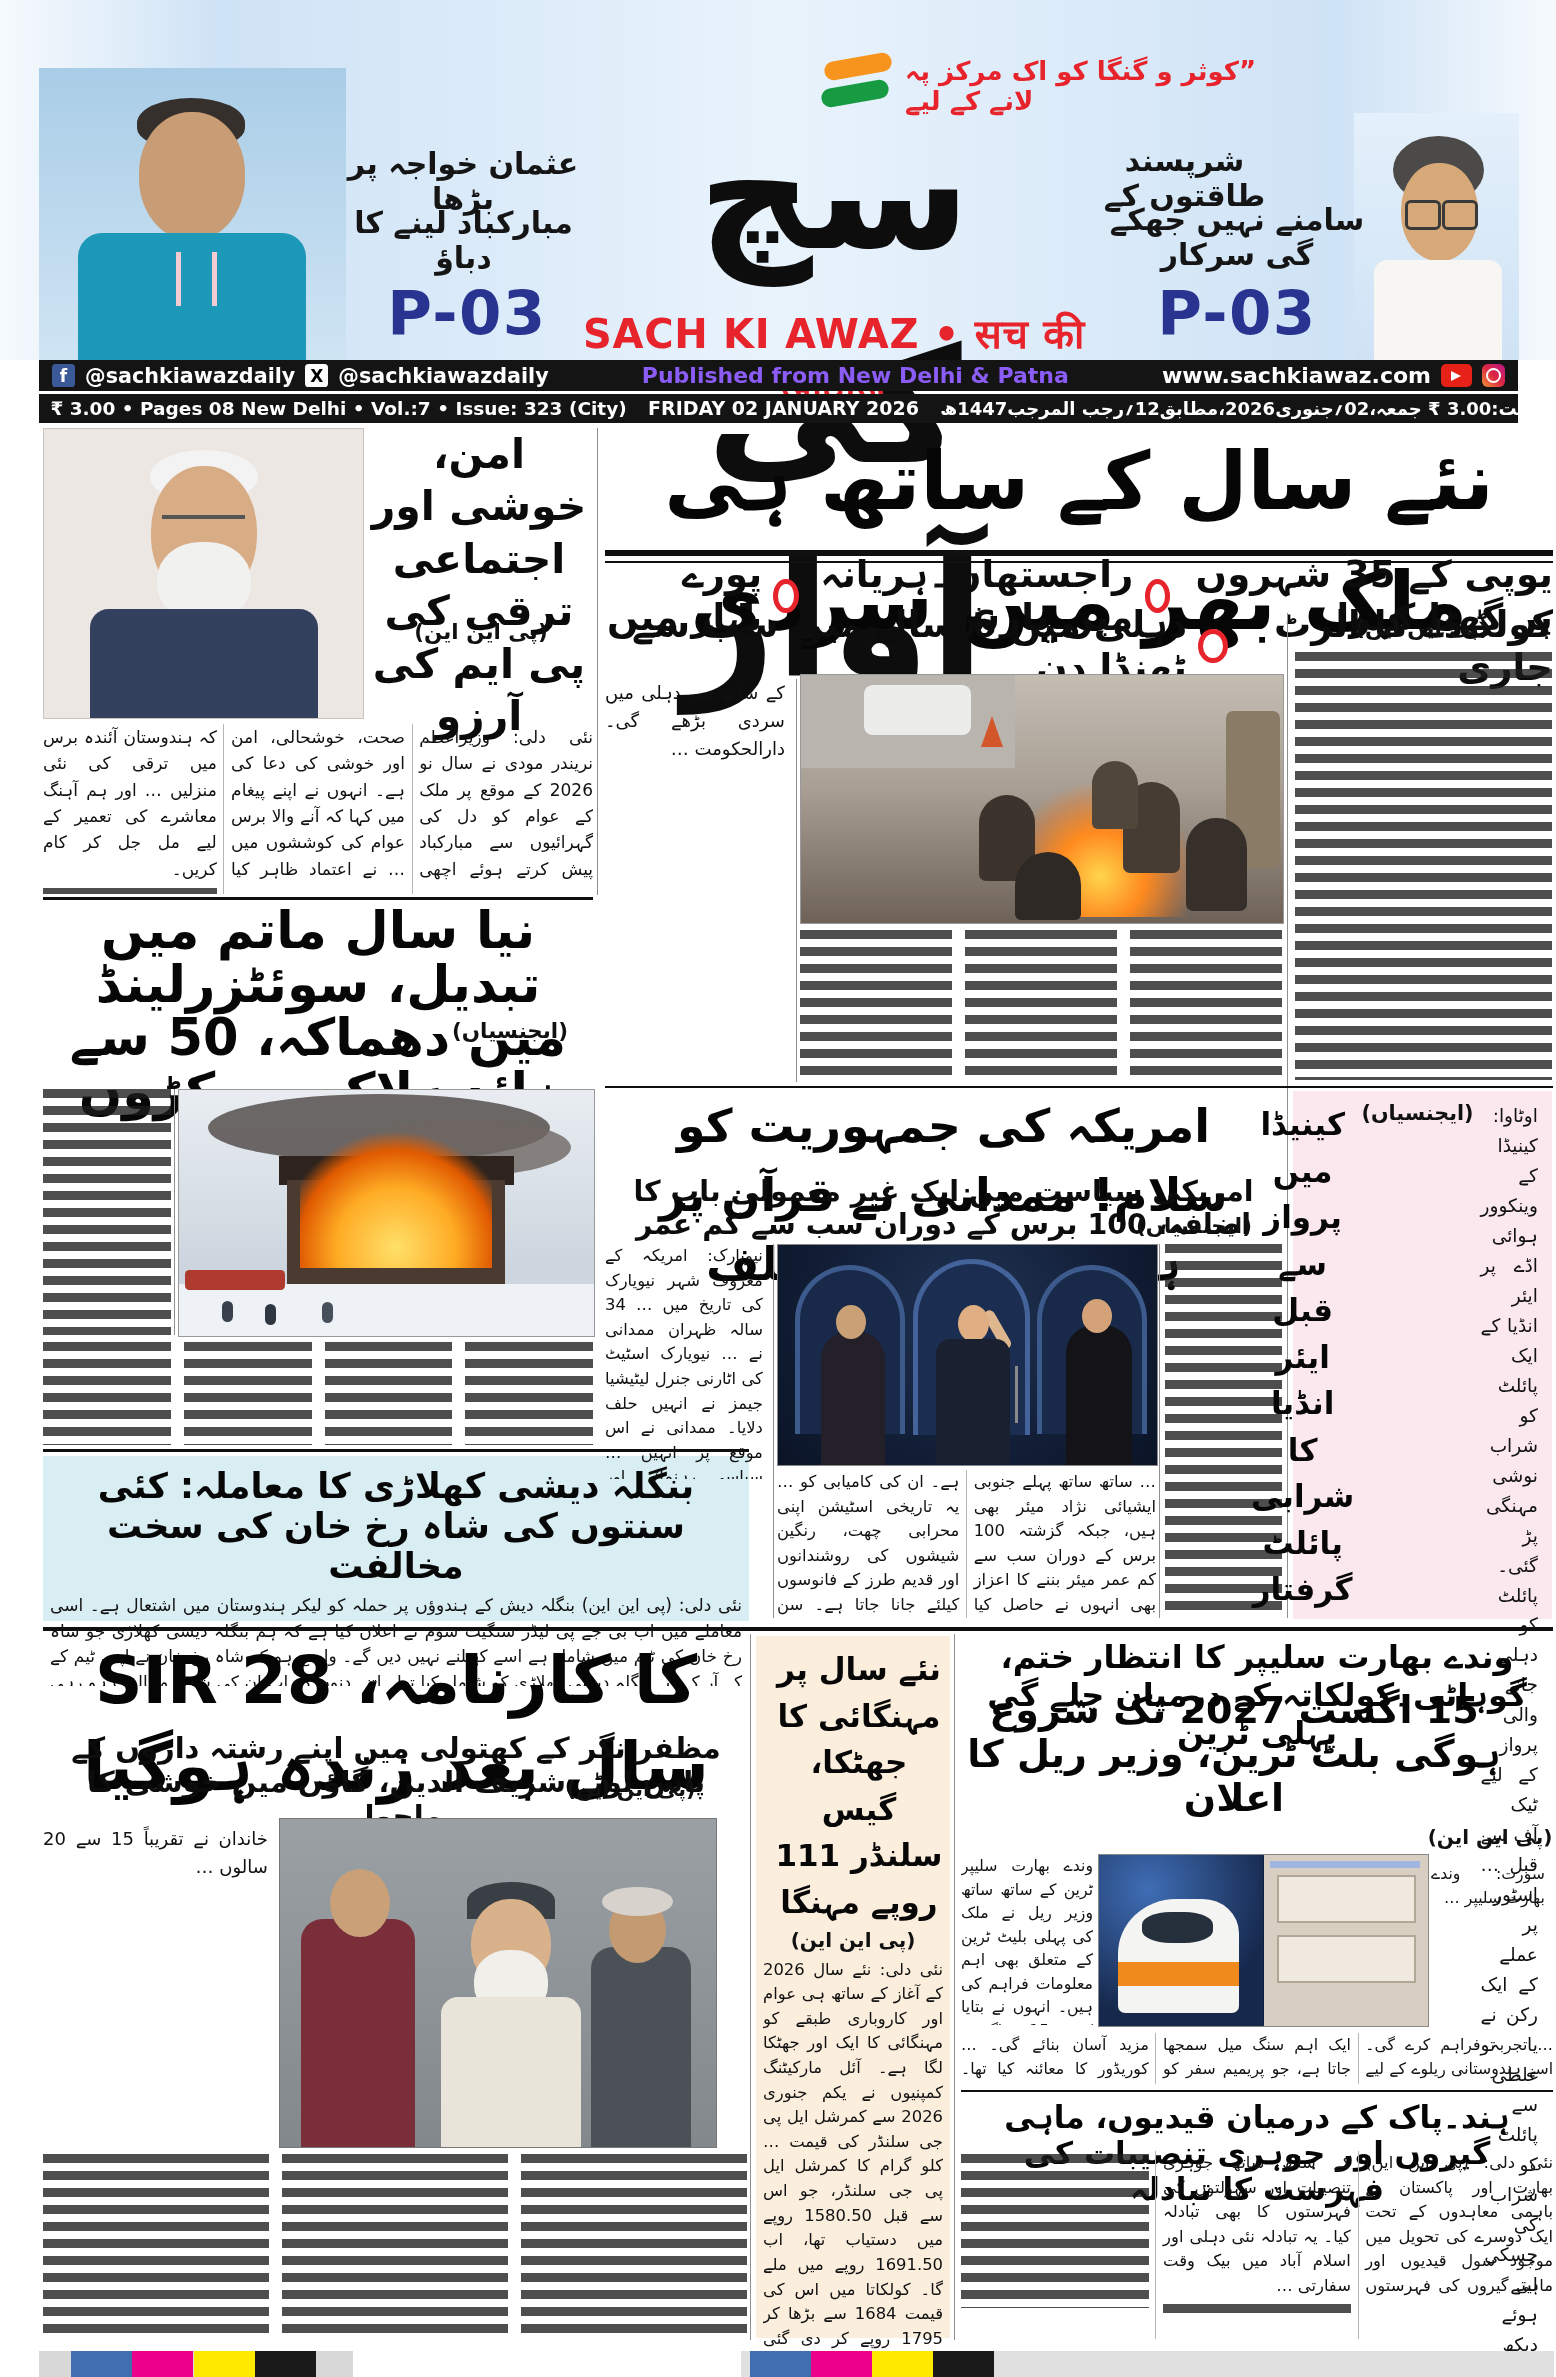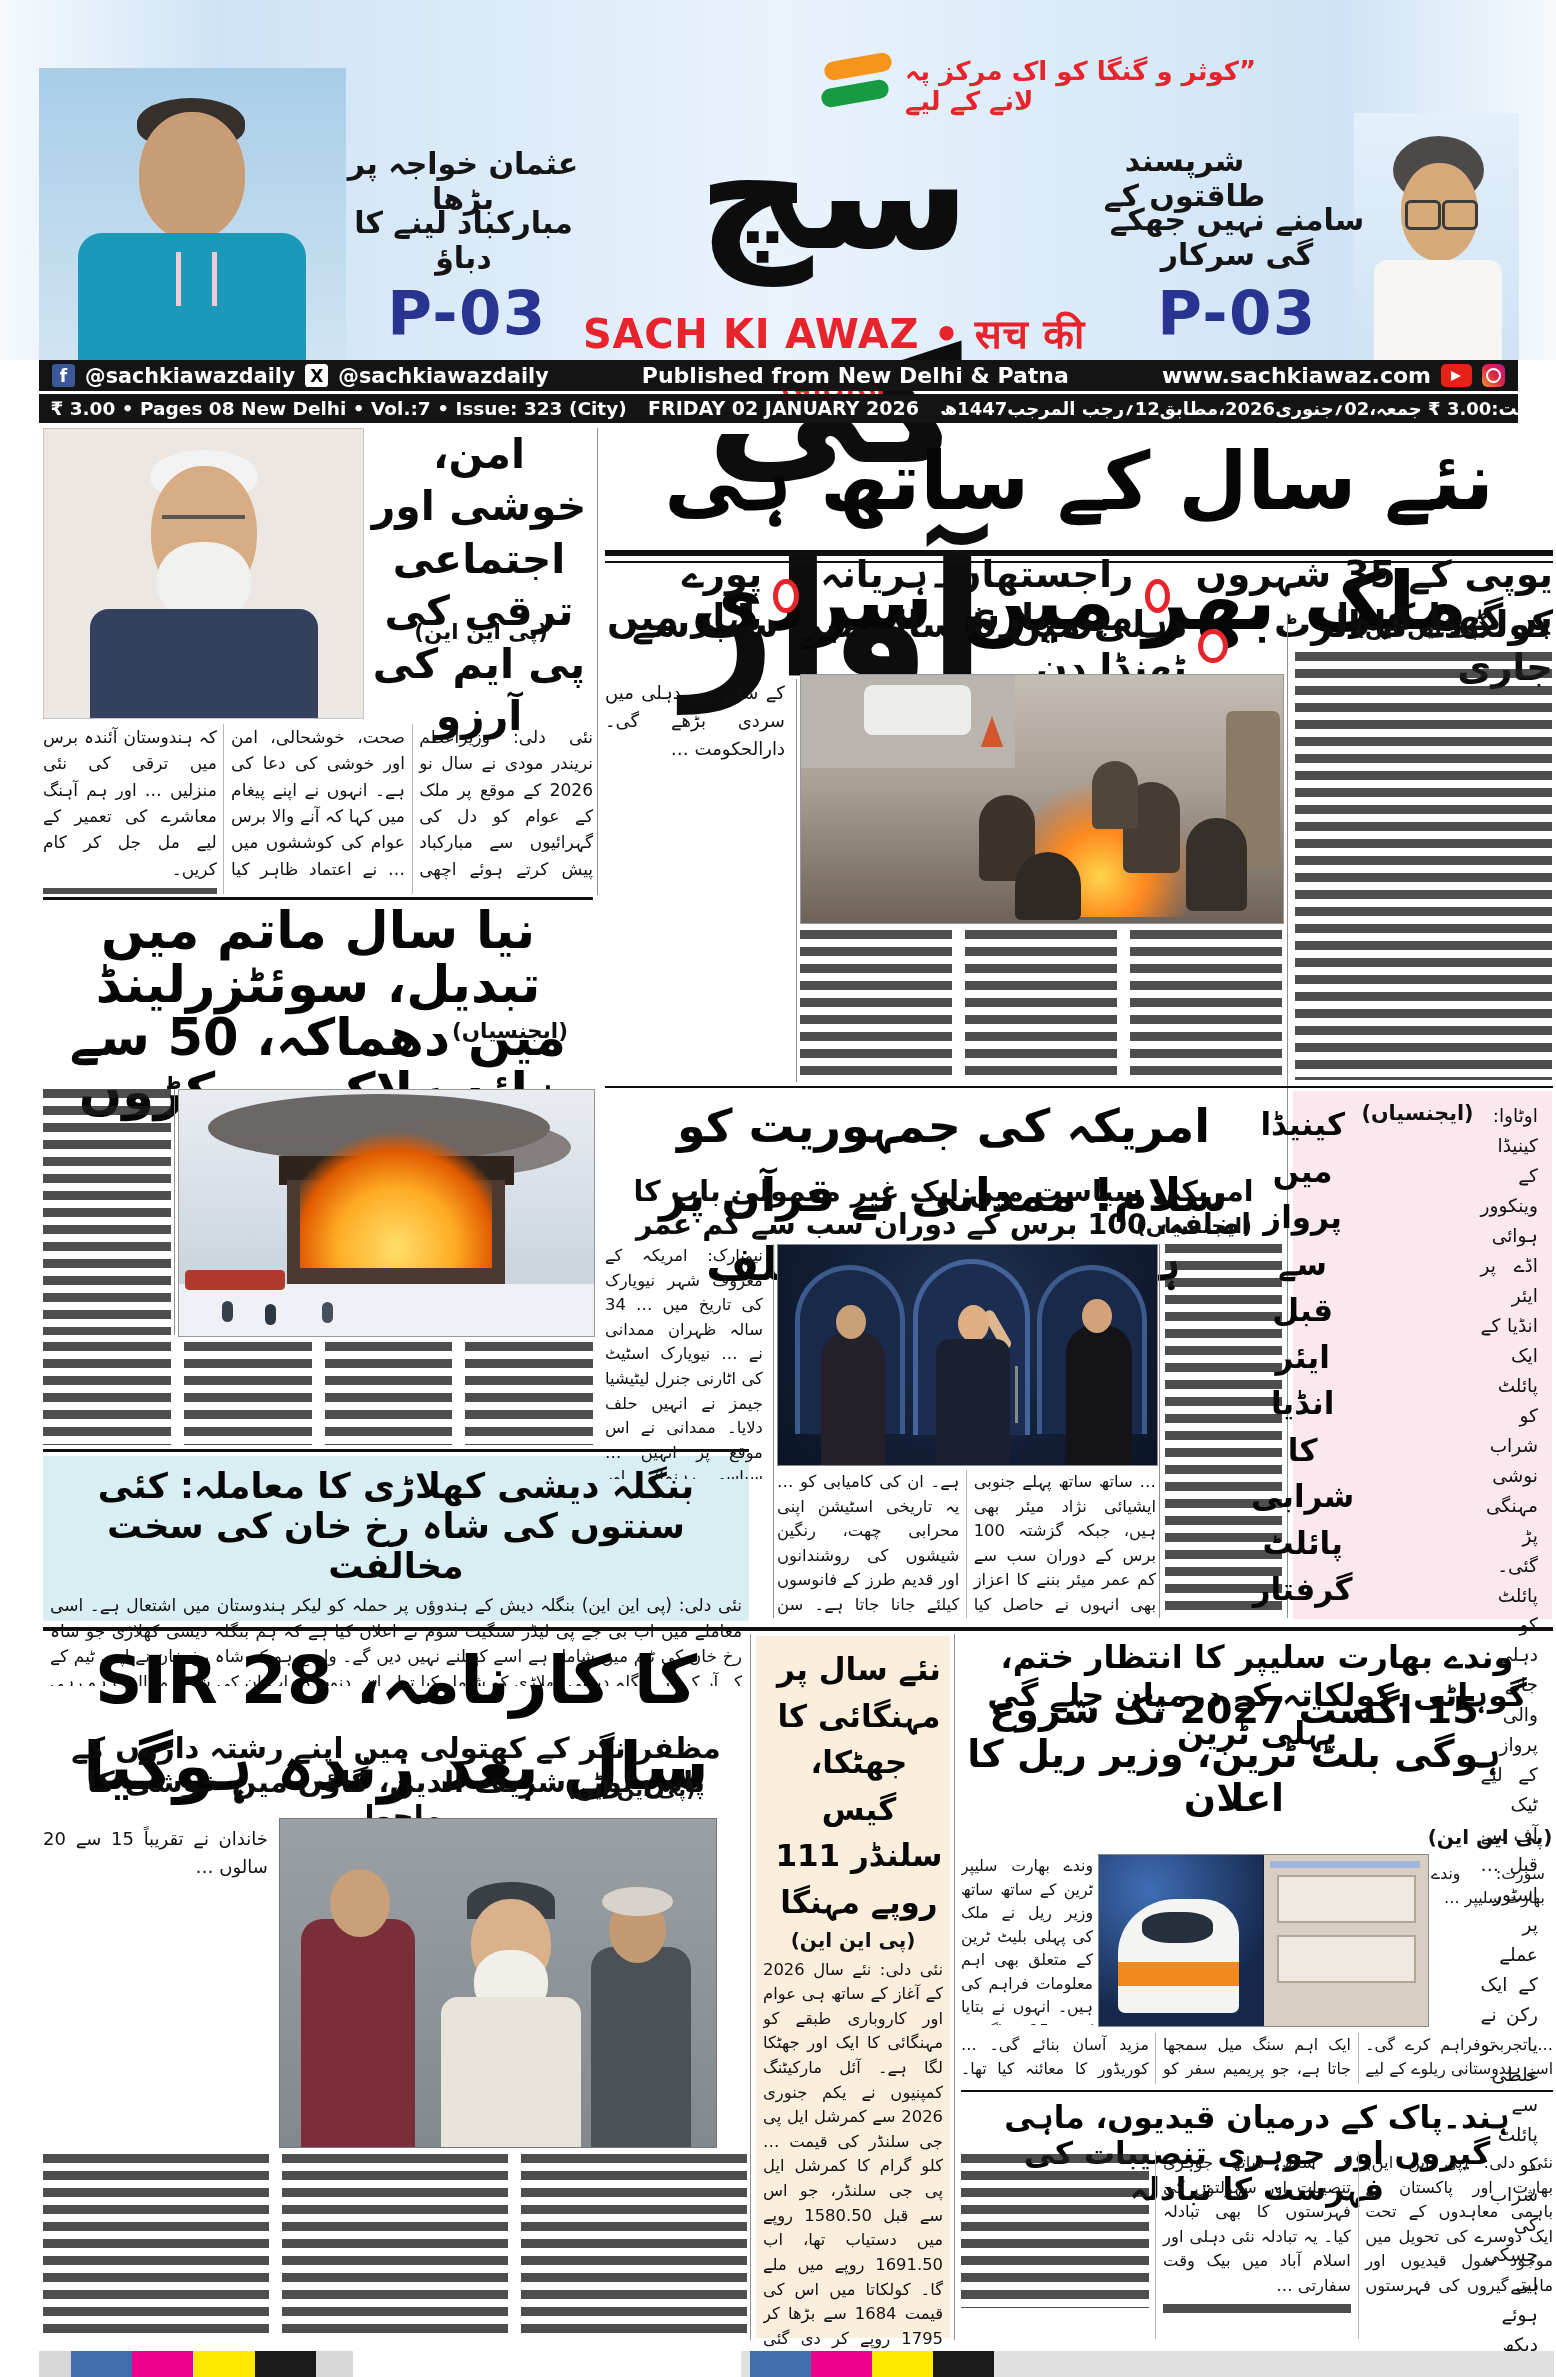--- a/index.html
+++ b/index.html
@@ -65,21 +65,21 @@
   </div>
   <div class="abs ur bold ctr" style="left:1067px;top:143px;width:235px;font-size:30px;color:#151515;">شرپسند طاقتوں کے</div>
   <div class="abs ur bold ctr" style="left:1098px;top:202px;width:278px;font-size:30px;color:#151515;">سامنے نہیں جھکے گی سرکار</div>
   <div class="abs ctr" style="left:1141px;top:277px;width:192px;font-size:61px;font-weight:900;color:#28348f;letter-spacing:1.4px;">P-03</div>
 
   <div class="abs" style="left:39px;top:360px;width:1479px;height:31px;background:#141414;display:flex;align-items:center;gap:10px;padding:0 13px;box-sizing:border-box;">
     <span class="icon" style="width:23px;height:23px;background:#3b5998;border-radius:3.6px;color:#fff;font-weight:bold;font-size:17px;">f</span>
     <span style="color:#fff;font-weight:bold;font-size:20.7px;">@sachkiawazdaily</span>
     <span class="icon" style="width:23px;height:23px;background:#ffffff;border-radius:3.6px;color:#000;font-weight:bold;font-size:17px;">X</span>
     <span style="color:#fff;font-weight:bold;font-size:20.7px;">@sachkiawazdaily</span>
-    <span style="color:#ffffff;font-weight:bold;font-size:22px;margin:0 auto;">Published from New Delhi &amp; Patna</span>
+    <span style="color:#8b5cf6;font-weight:bold;font-size:22px;margin:0 auto;">Published from New Delhi &amp; Patna</span>
     <span style="color:#fff;font-weight:bold;font-size:22px;">www.sachkiawaz.com</span>
     <span class="icon" style="width:31px;height:23px;background:#e62117;border-radius:5px;">
       <span style="width:0;height:0;border-left:10px solid #fff;border-top:5.7px solid transparent;border-bottom:5.7px solid transparent;"></span>
     </span>
     <span class="icon" style="width:23px;height:23px;border-radius:5.7px;background:linear-gradient(45deg,#f09433,#dc2743 50%,#bc1888);">
       <span style="width:11.4px;height:11.4px;border:2.1px solid #fff;border-radius:50%;"></span>
     </span>
   </div>
 
   <div class="abs" style="left:39px;top:394px;width:1479px;height:28.5px;background:#141414;display:flex;align-items:center;padding:0 11.4px;box-sizing:border-box;gap:21.4px;">

